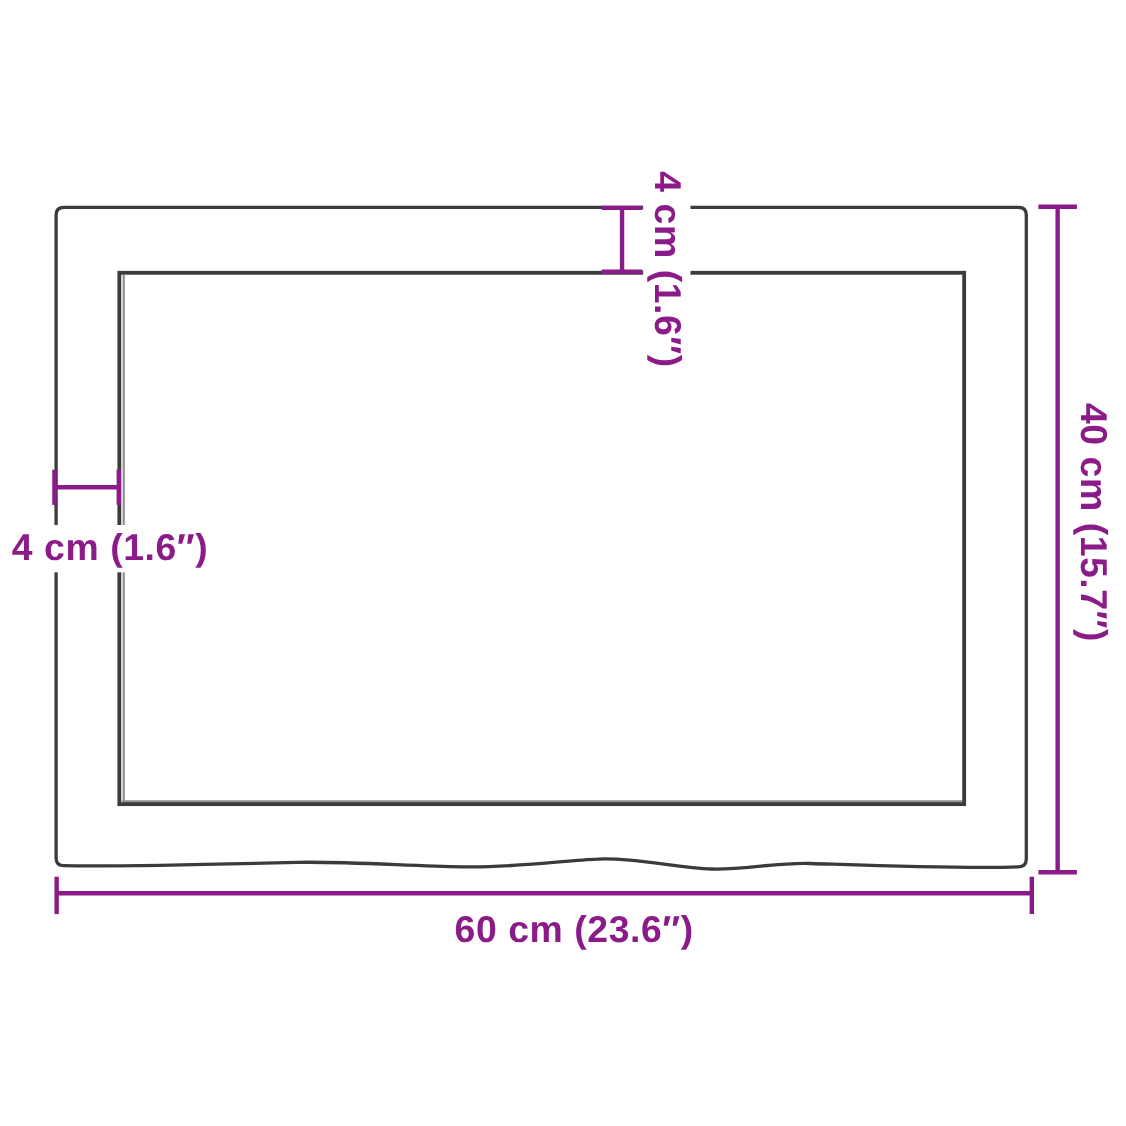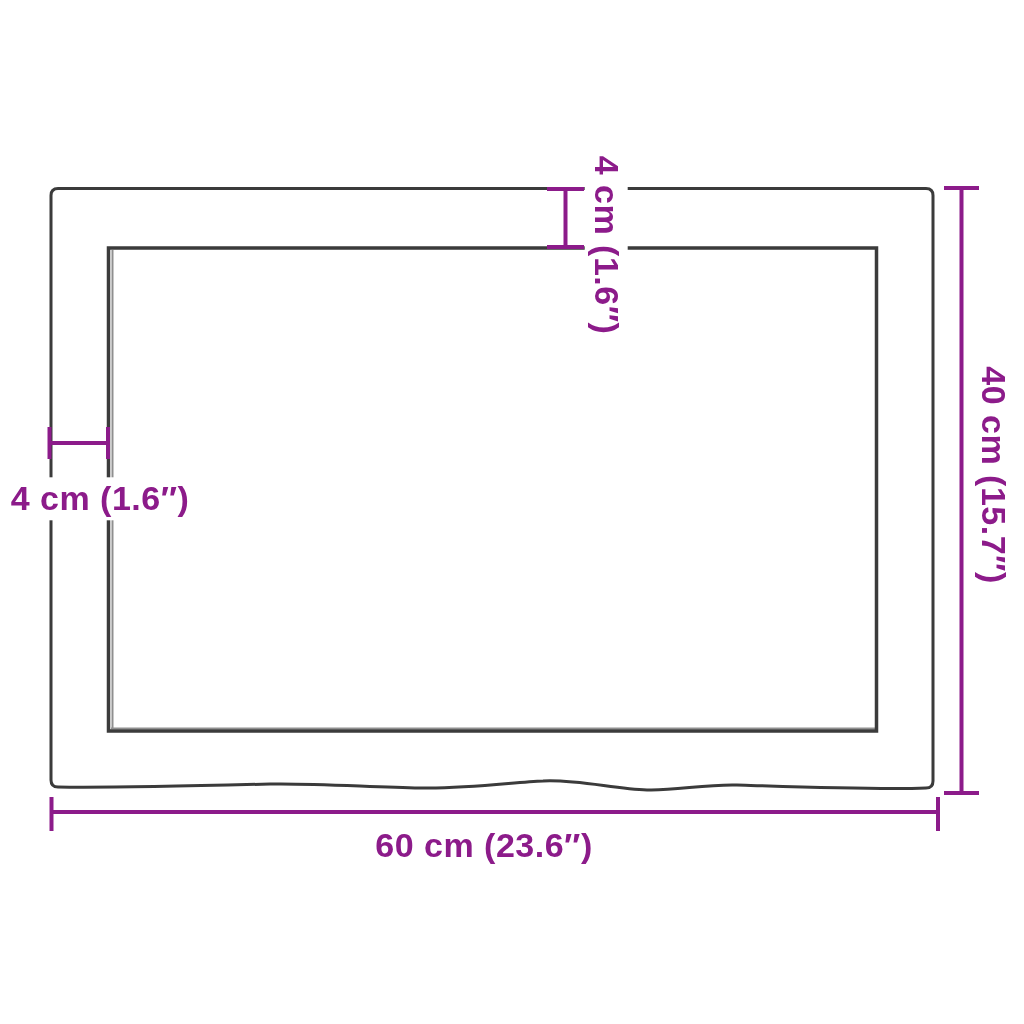--- a/index.html
+++ b/index.html
@@ -83,21 +83,21 @@
       <line x1="565.5" y1="189" x2="565.5" y2="247"></line>
       <line x1="547" y1="189" x2="584" y2="189"></line>
       <line x1="547" y1="247" x2="584" y2="247"></line>
 
       <line x1="49.5" y1="443" x2="108" y2="443"></line>
       <line x1="49.5" y1="427" x2="49.5" y2="459"></line>
       <line x1="108" y1="427" x2="108" y2="459"></line>
     </g>
   </svg>
 
-  <div class="dim-label" style="left: 484px; top: 846px;">60 cm (23.6″)</div>
+  <div class="dim-label" style="left: 522px; top: 846px;">60 cm (23.6″)</div>
 
   <div class="dim-label rotated" style="left: 993px; top: 475px;">40 cm (15.7″)</div>
 
   <div class="dim-label rotated" style="left: 606px; top: 245px;">4 cm (1.6″)</div>
 
   <div class="dim-label" style="left: 100px; top: 499px;">4 cm (1.6″)</div>
 
 </div>
 
 </body></html>

